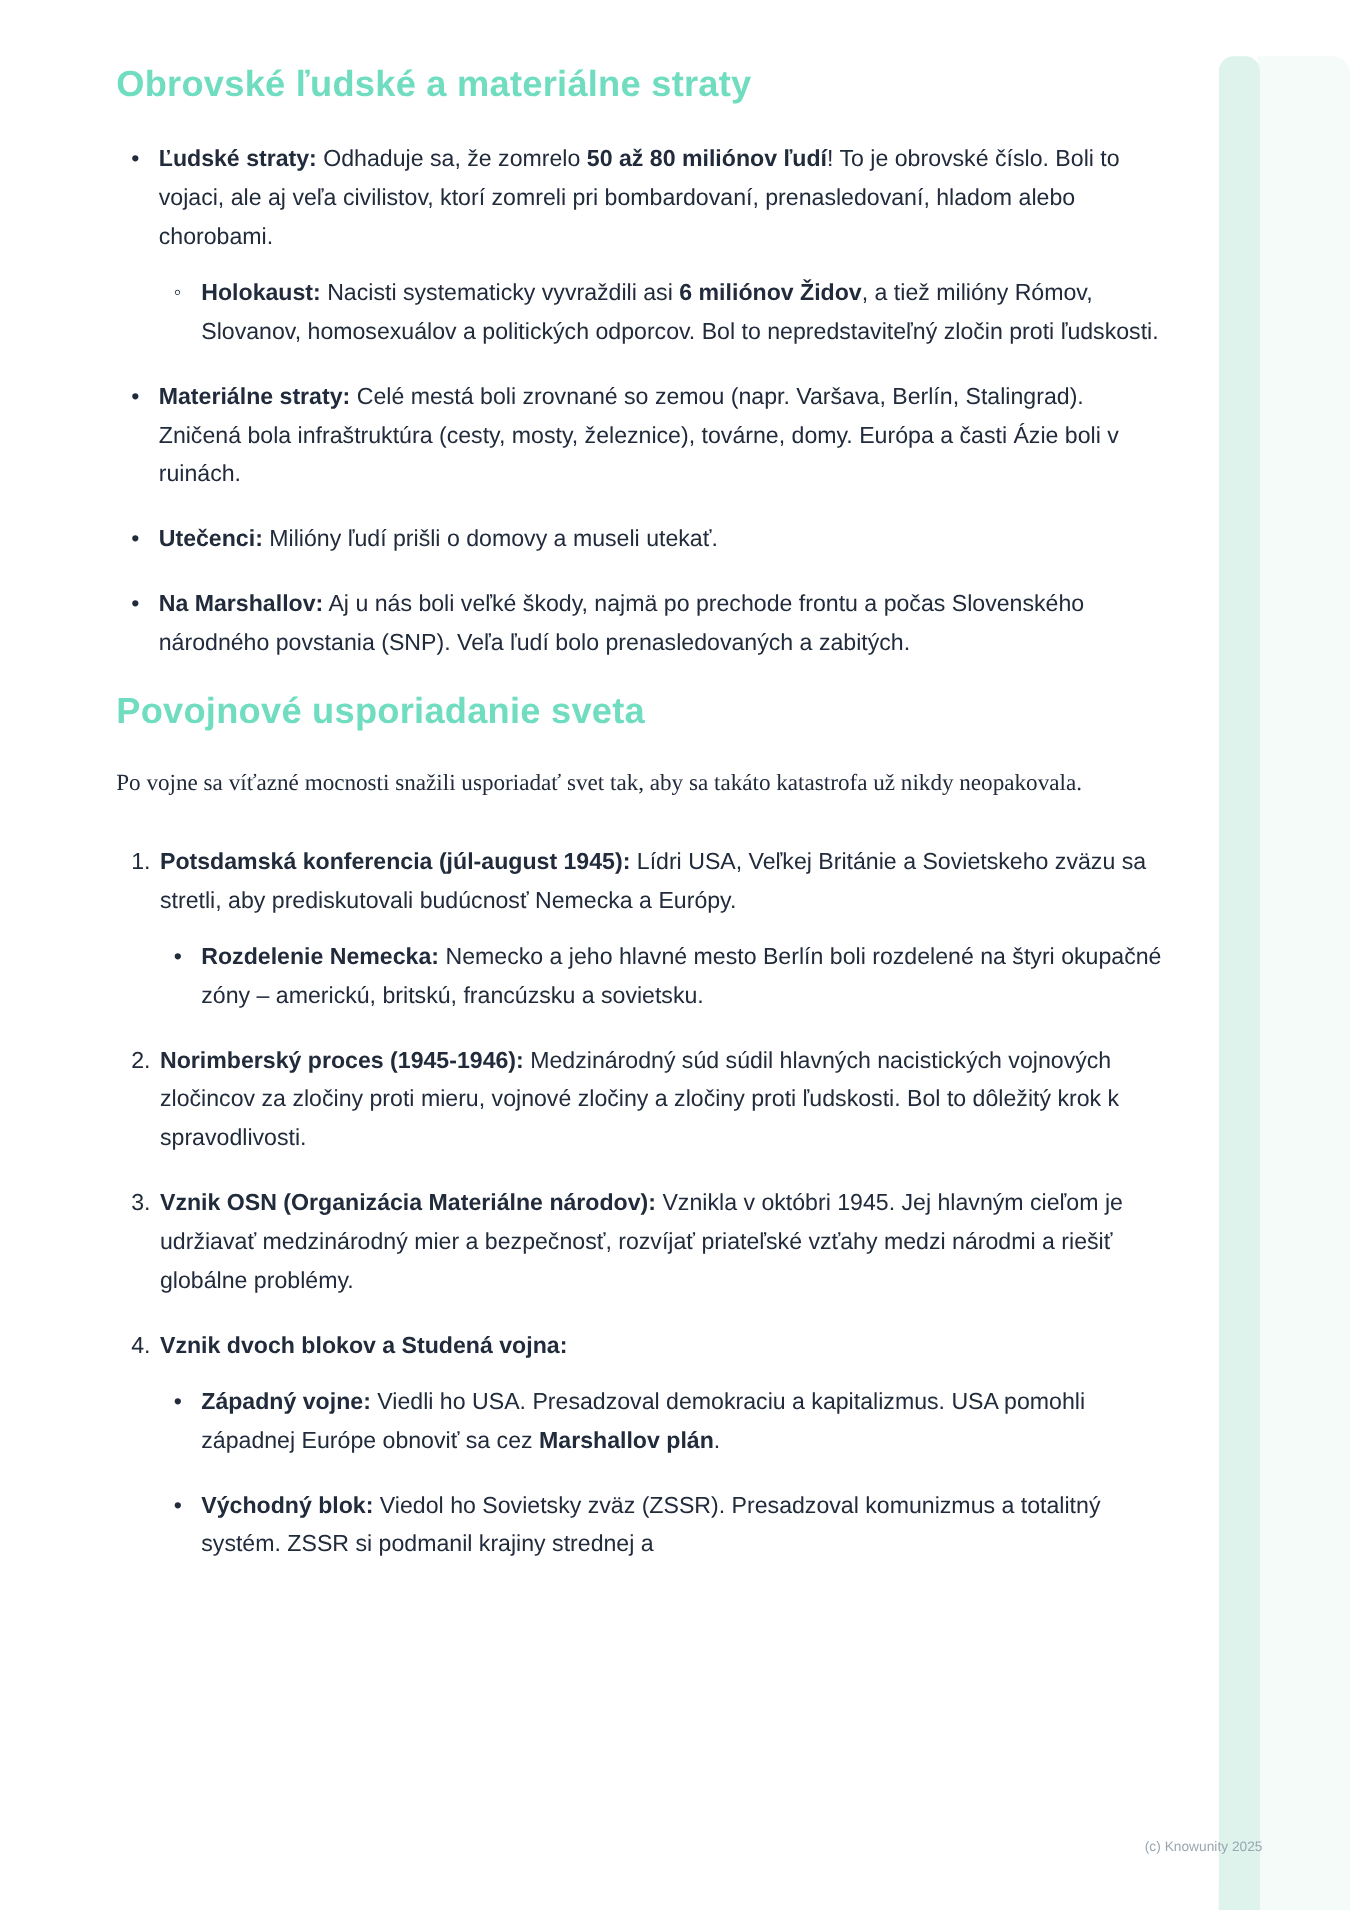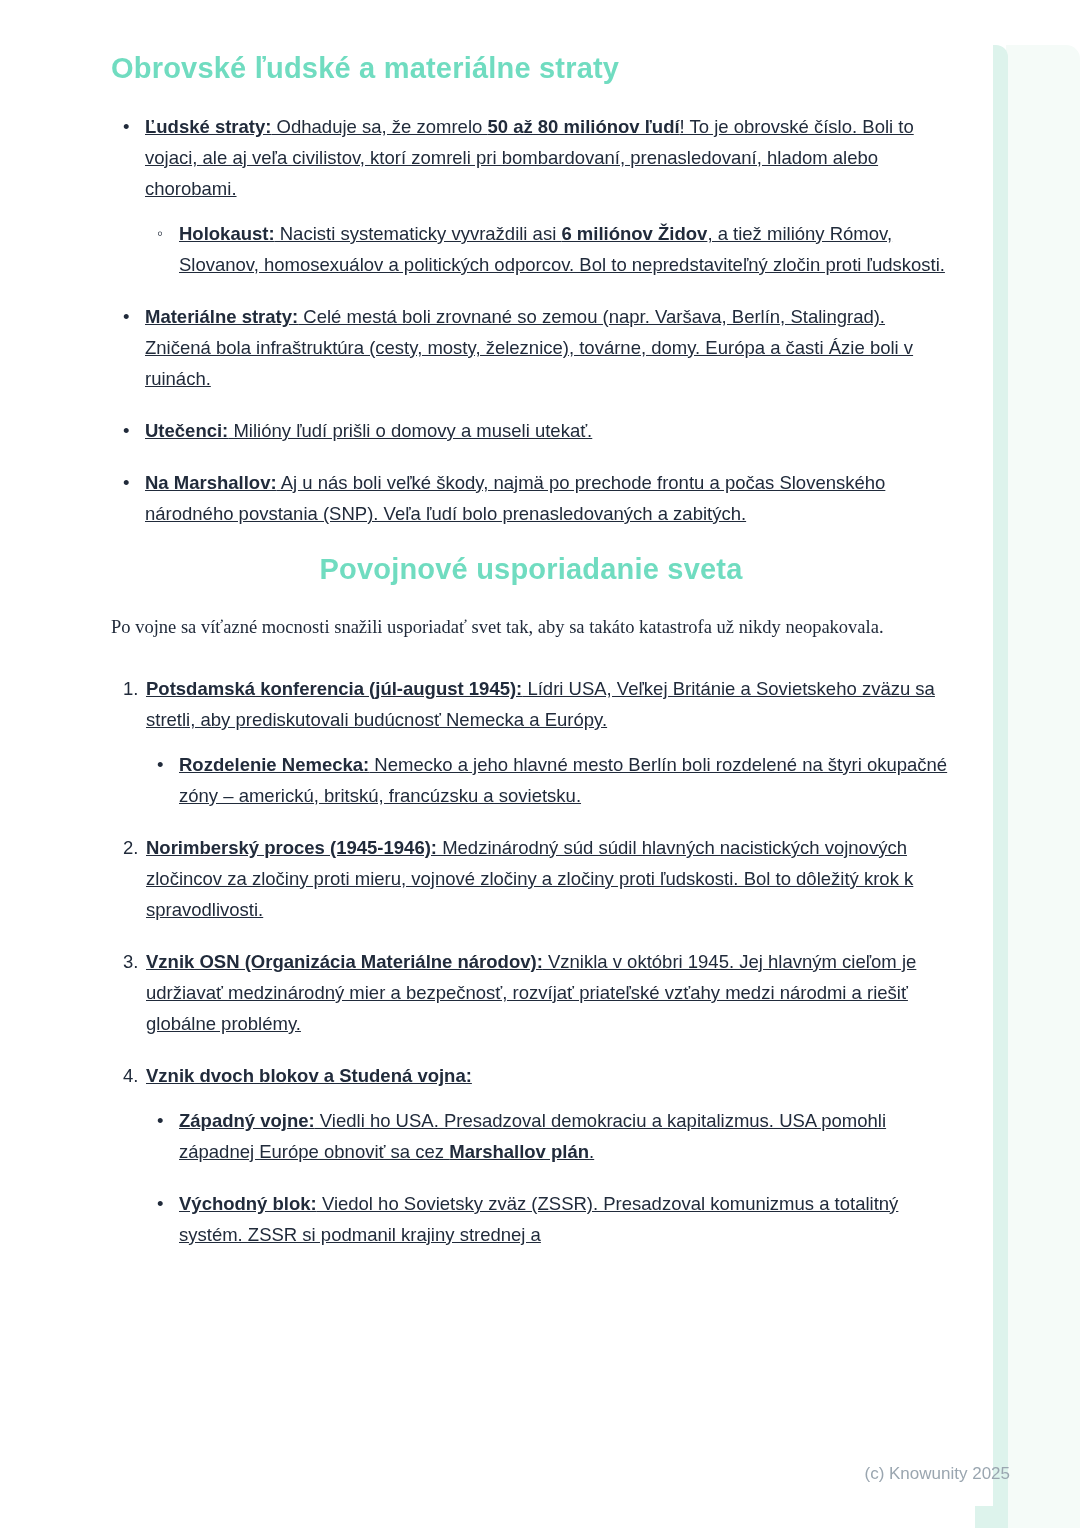--- a/index.html
+++ b/index.html
@@ -9,42 +9,42 @@
     --accent-pale:#f5fbf8;
     --footer-color:#9aa6b0;
   }
   *{box-sizing:border-box;margin:0;padding:0;}
   html,body{width:1080px;height:1528px;overflow:hidden;background:#ffffff;}
   body{font-family:"Liberation Sans","DejaVu Sans",sans-serif;color:var(--text-color);position:relative;}
 
   .accent-pale{position:absolute;left:1006px;top:45px;right:0;bottom:0;background:var(--accent-pale);border-radius:0 14px 0 0;}
   .accent-stripe{position:absolute;left:975px;top:45px;width:33px;bottom:0;background:var(--accent-stripe);border-radius:12px 12px 0 0;}
 
-  .page{position:absolute;left:0;top:0;width:975px;height:1506px;background:#ffffff;overflow:hidden;margin-left:18px;}
+  .page{position:absolute;left:0;top:0;width:975px;height:1506px;background:#ffffff;overflow:hidden;}
   .content{padding:52px 42px 0 93px;}
 
   .heading{font-size:29px;font-weight:700;color:var(--heading-color);letter-spacing:.2px;margin:0 0 26px;}
-  .heading-2{margin-top:24px;text-align:center;}
+  .heading-2{margin-top:24px;}
 
   .para{font-size:18.5px;line-height:31px;margin:0 0 30px;}
   .justify{text-align:justify;font-family:Liberation Serif, serif;}
 
   .list{margin:0 0 10px;}
   .li{display:flex;margin:0 0 21px;font-size:18.5px;line-height:31px;}
   .depth0{padding-left:12px;}
   .depth1{padding-left:46px;}
   .marker{flex:0 0 22px;color:var(--text-color);}
   .marker.number{flex:0 0 23px;}
   .marker.circle{font-size:17px;}
-  .txt{flex:1 1 auto;text-decoration:underline;}
+  .txt{flex:1 1 auto;}
   .b{font-weight:700;}
   .sublist{margin-top:-7px;}
   .sublist .li{margin-bottom:21px;}
 
-  .footer{position:absolute;right:70px;bottom:44px;font-size:17px;color:var(--footer-color);}
+  .footer{position:absolute;right:70px;bottom:44px;font-size:11px;color:var(--footer-color);}
 </style>
 </head>
 <body>
 
 <div class="accent-pale"></div>
 <div class="accent-stripe"></div>
 
 <div class="page">
   <div class="content">
 

